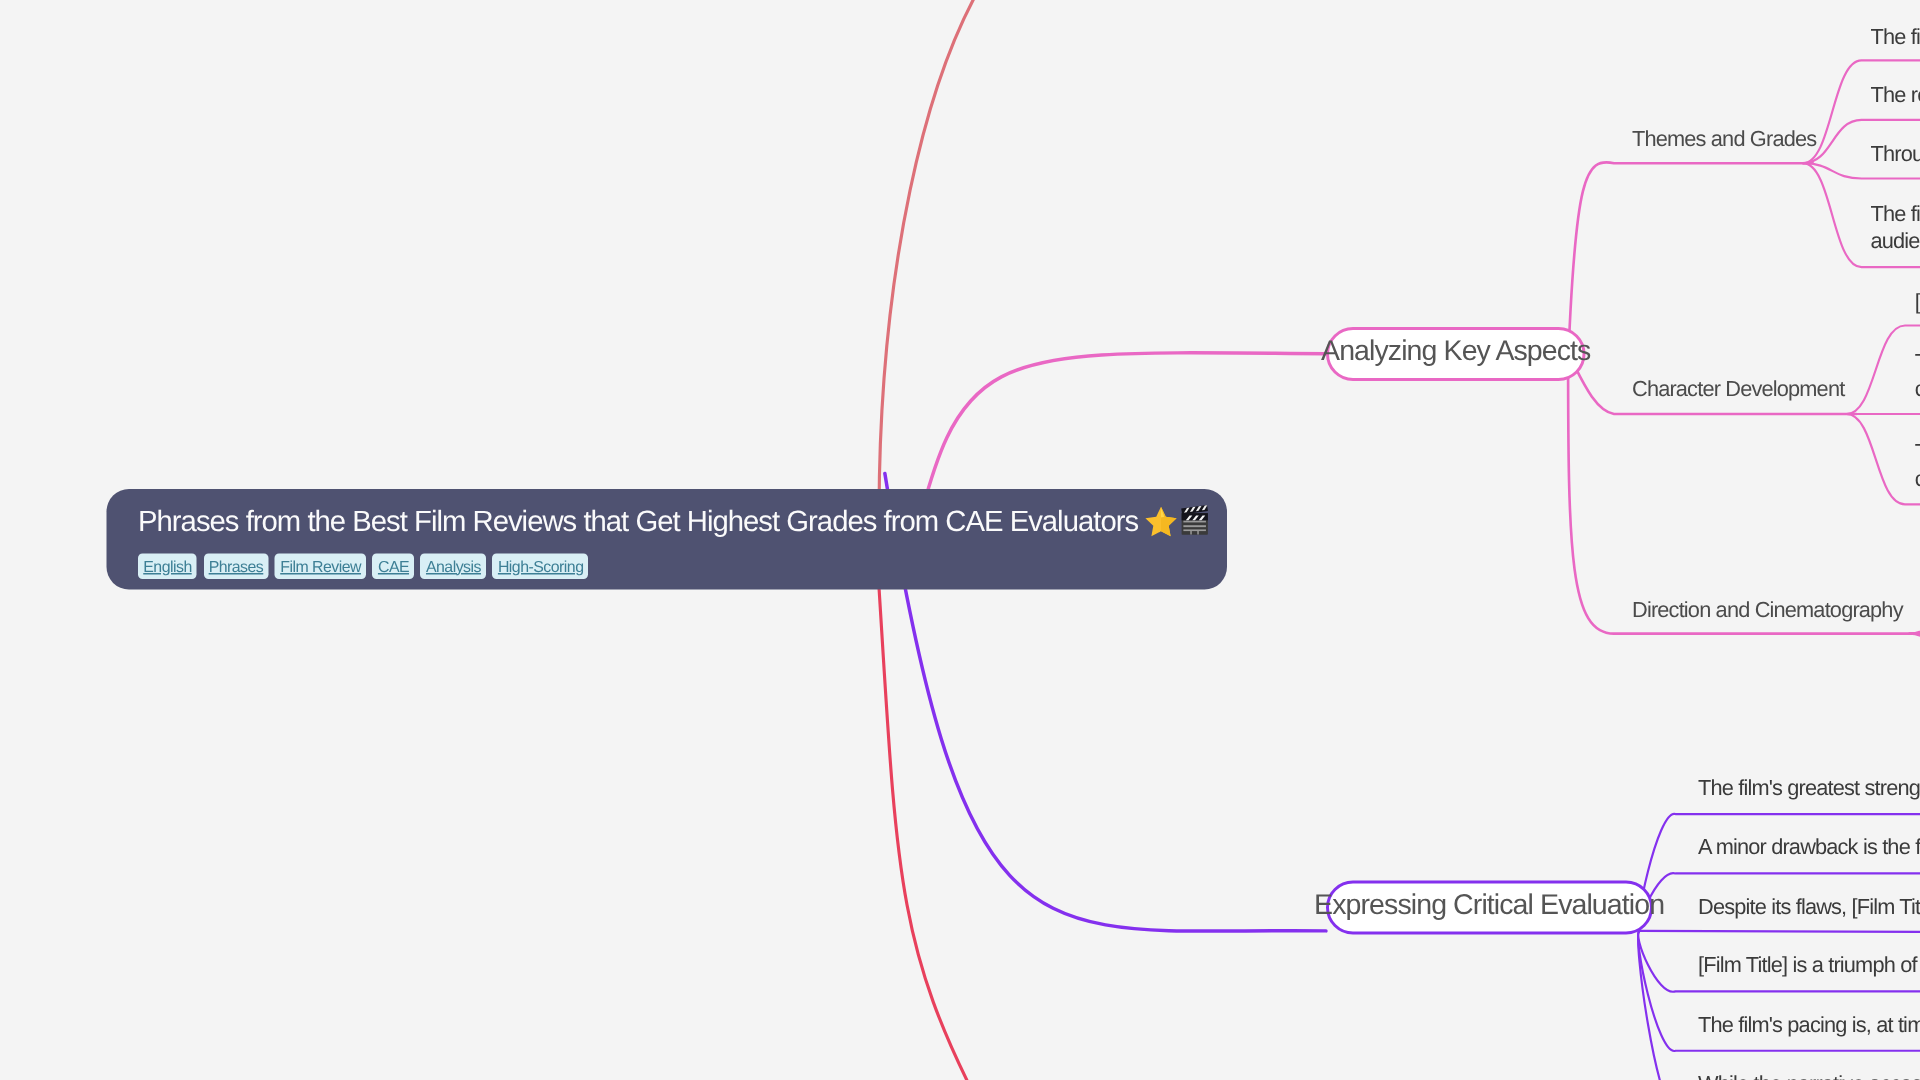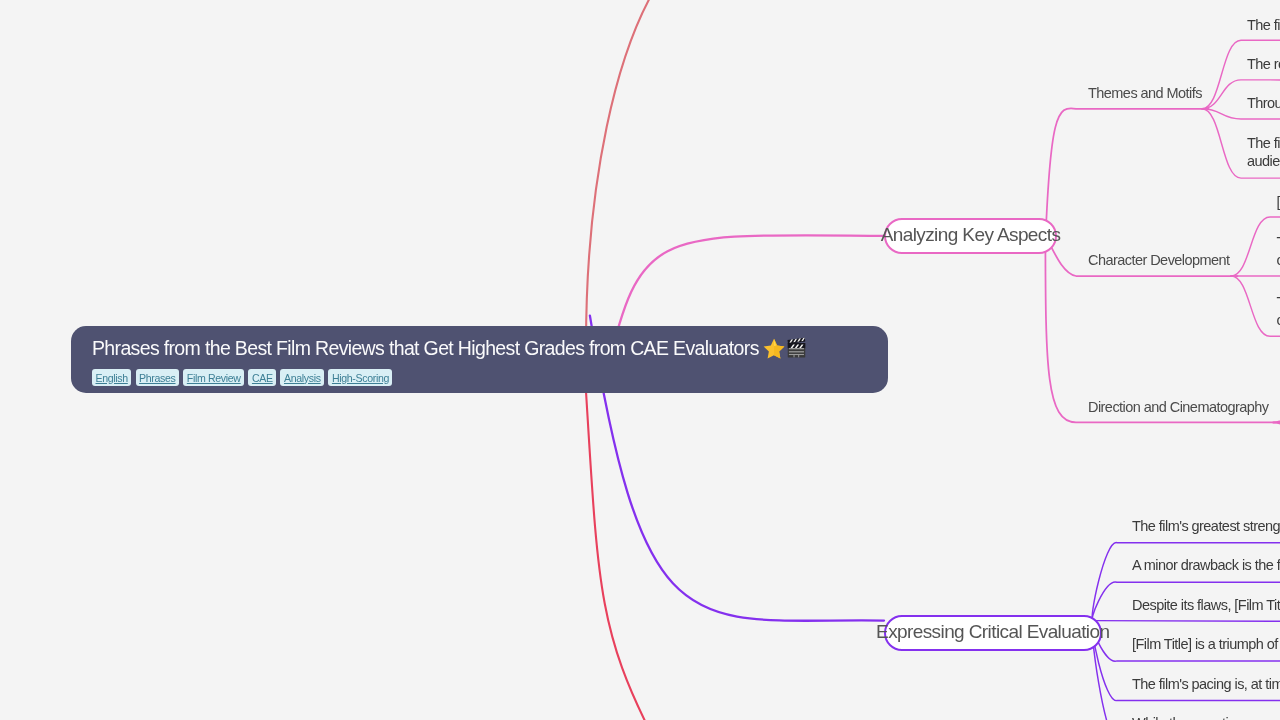--- a/index.html
+++ b/index.html
@@ -5,21 +5,21 @@
 <style>
   html,body{margin:0;padding:0;}
   *{-webkit-font-smoothing:antialiased;}
   
   body{width:1280px;height:720px;overflow:hidden;background:#f4f4f4;
        font-family:"Liberation Sans",sans-serif;}
   #stage{position:relative;width:1280px;height:720px;overflow:hidden;background:#f4f4f4;}
   #links{position:absolute;left:0;top:0;width:1280px;height:720px;}
 
   
-  #root-node{position:absolute;left:71px;top:326px;width:817px;height:67px;
+  #root-node{position:absolute;left:71px;top:326px;width:747px;height:67px;
              background:#4f5271;border-radius:15px;box-sizing:border-box;}
   #root-title{position:absolute;left:21px;top:8px;color:#fafafb;font-size:19.5px;
               letter-spacing:-0.65px;white-space:nowrap;line-height:28px;}
   .emoji{display:inline-block;vertical-align:-4px;margin-left:4px;}
   .emoji.clap{margin-left:1px;}
   #root-tags{position:absolute;left:21px;top:41.5px;white-space:nowrap;}
   .tag{display:inline-block;background:#d9eff5;color:#3d7f95;font-size:10.6px;
        line-height:12px;padding:2.2px 3.5px 2.2px 3.5px;border-radius:3px;margin-right:4.3px;
        letter-spacing:-0.35px;text-decoration:underline;}
 
@@ -95,24 +95,24 @@
             <path d="M26.1 6.4 L29.5 0.9 L32.3 0.6 L29.1 6.0 Z" fill="#eeeeee"></path>
           </svg></span>
     </div>
     <div id="root-tags"><span class="tag" style="background: rgb(217, 239, 245); color: rgb(61, 127, 149);">English</span><span class="tag" style="background: rgb(217, 239, 245); color: rgb(61, 127, 149);">Phrases</span><span class="tag" style="background: rgb(217, 239, 245); color: rgb(61, 127, 149);">Film Review</span><span class="tag" style="background: rgb(217, 239, 245); color: rgb(61, 127, 149);">CAE</span><span class="tag" style="background: rgb(217, 239, 245); color: rgb(61, 127, 149);">Analysis</span><span class="tag" style="background: rgb(217, 239, 245); color: rgb(61, 127, 149);">High-Scoring</span></div>
   </div>
 
   <div id="nodes">
       <div class="pill" style="left: 884px; top: 218px; width: 173px; height: 36.4px; border: 2.4px solid rgb(233, 104, 196); border-radius: 18.2px;">
         <span class="ptxt">Analyzing Key Aspects</span>
       </div>
-      <div class="pill" style="left: 884px; top: 615px; width: 217.5px; height: 36px; border: 2.4px solid rgb(132, 48, 238); border-radius: 18px;">
+      <div class="pill" style="left: 884px; top: 587px; width: 217.5px; height: 36px; border: 2.4px solid rgb(132, 48, 238); border-radius: 18px;">
         <span class="ptxt">Expressing Critical Evaluation</span>
       </div>
-      <div class="lbl" style="left: 1088px; top: 84.4px;">Themes and Motifs</div>
+      <div class="lbl" style="left: 1088px; top: 84.4px;">Themes and Grades</div>
       <div class="lbl" style="left: 1088px; top: 251.4px;">Character Development</div>
       <div class="lbl" style="left: 1088px; top: 398.3px;">Direction and Cinematography</div>
       <div class="leaf" style="left: 1247px; top: 15.7px;">The film explores the theme of</div>
       <div class="leaf" style="left: 1247px; top: 55.3px;">The recurring motif of</div>
       <div class="leaf" style="left: 1247px; top: 94.4px;">Throughout the film,</div>
       <div class="leaf wrap" style="left: 1247px; top: 133.6px;">The film's powerful message resonates deeply with the audience long after the credits roll.</div>
       <div class="leaf" style="left: 1276.5px; top: 192.7px;">[Character Name]'s journey from naivety to hard-won wisdom is the heart of the film.</div>
       <div class="leaf wrap2" style="left: 1276.5px; top: 232.5px; width: 440px;">The protagonist undergoes a subtle but profound transformation over the course of the film.</div>
       <div class="leaf wrap2" style="left: 1276.5px; top: 292.7px; width: 400px;">The supporting characters are drawn with remarkable depth and conviction.</div>
       <div class="leaf" style="left: 1132px; top: 516.8px;">The film's greatest strength is its screenplay.</div>

